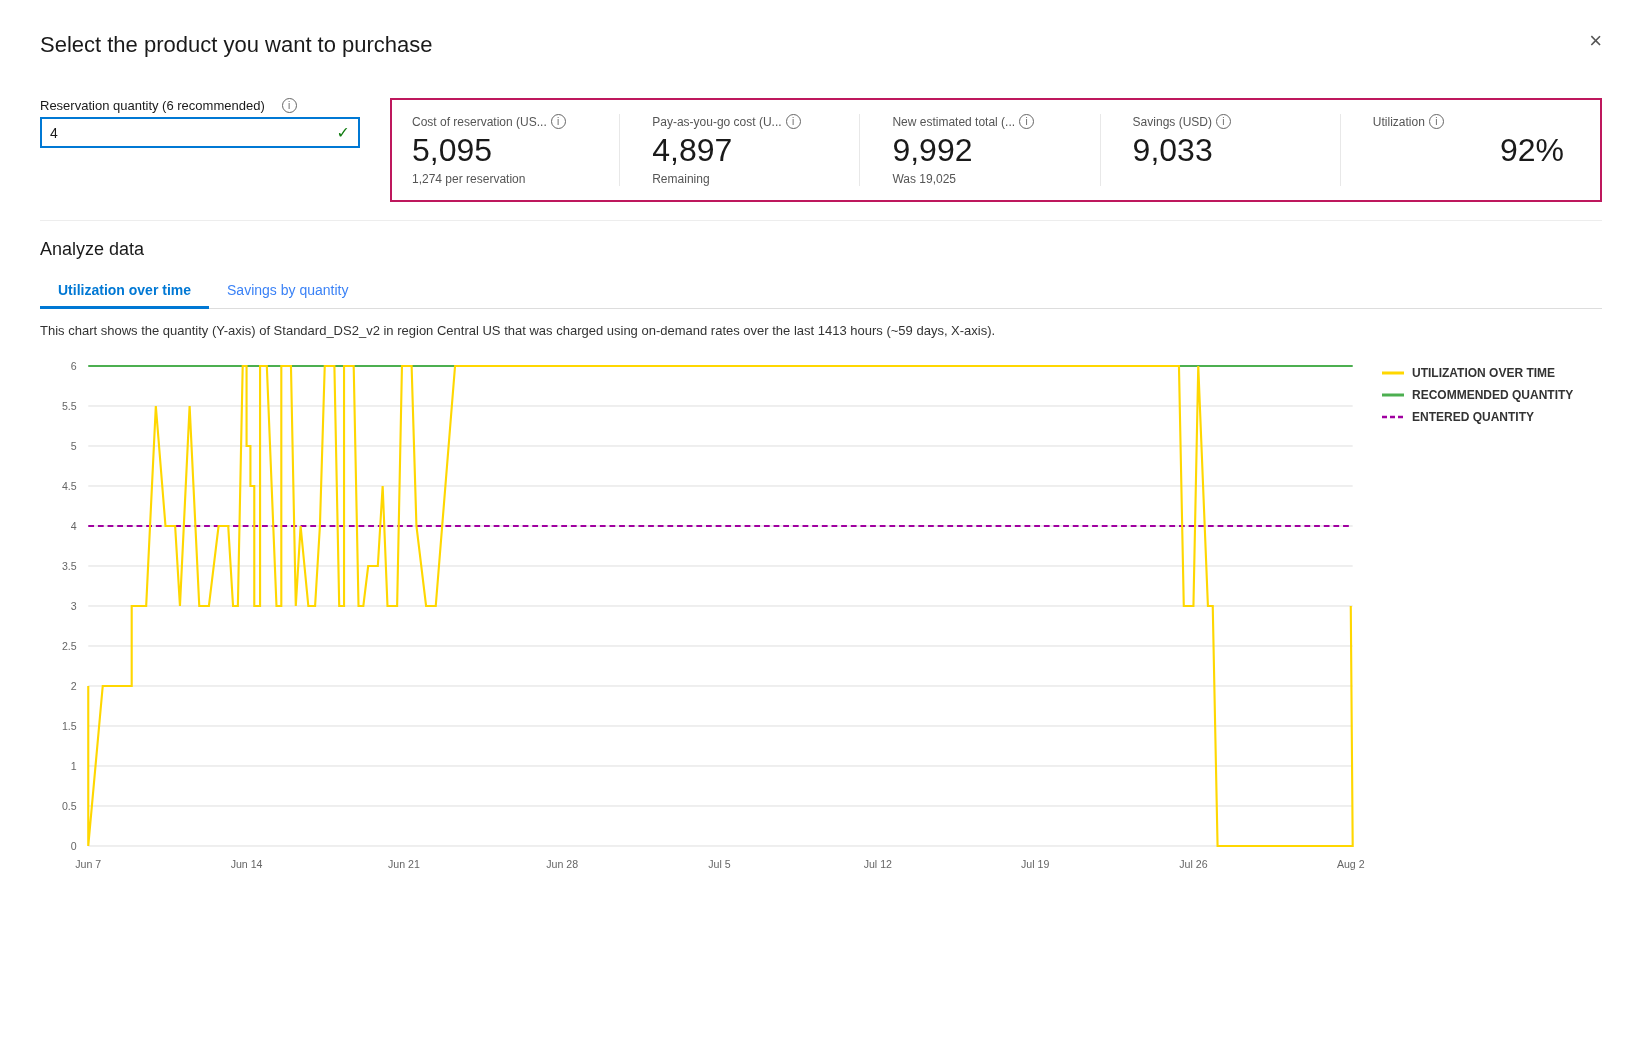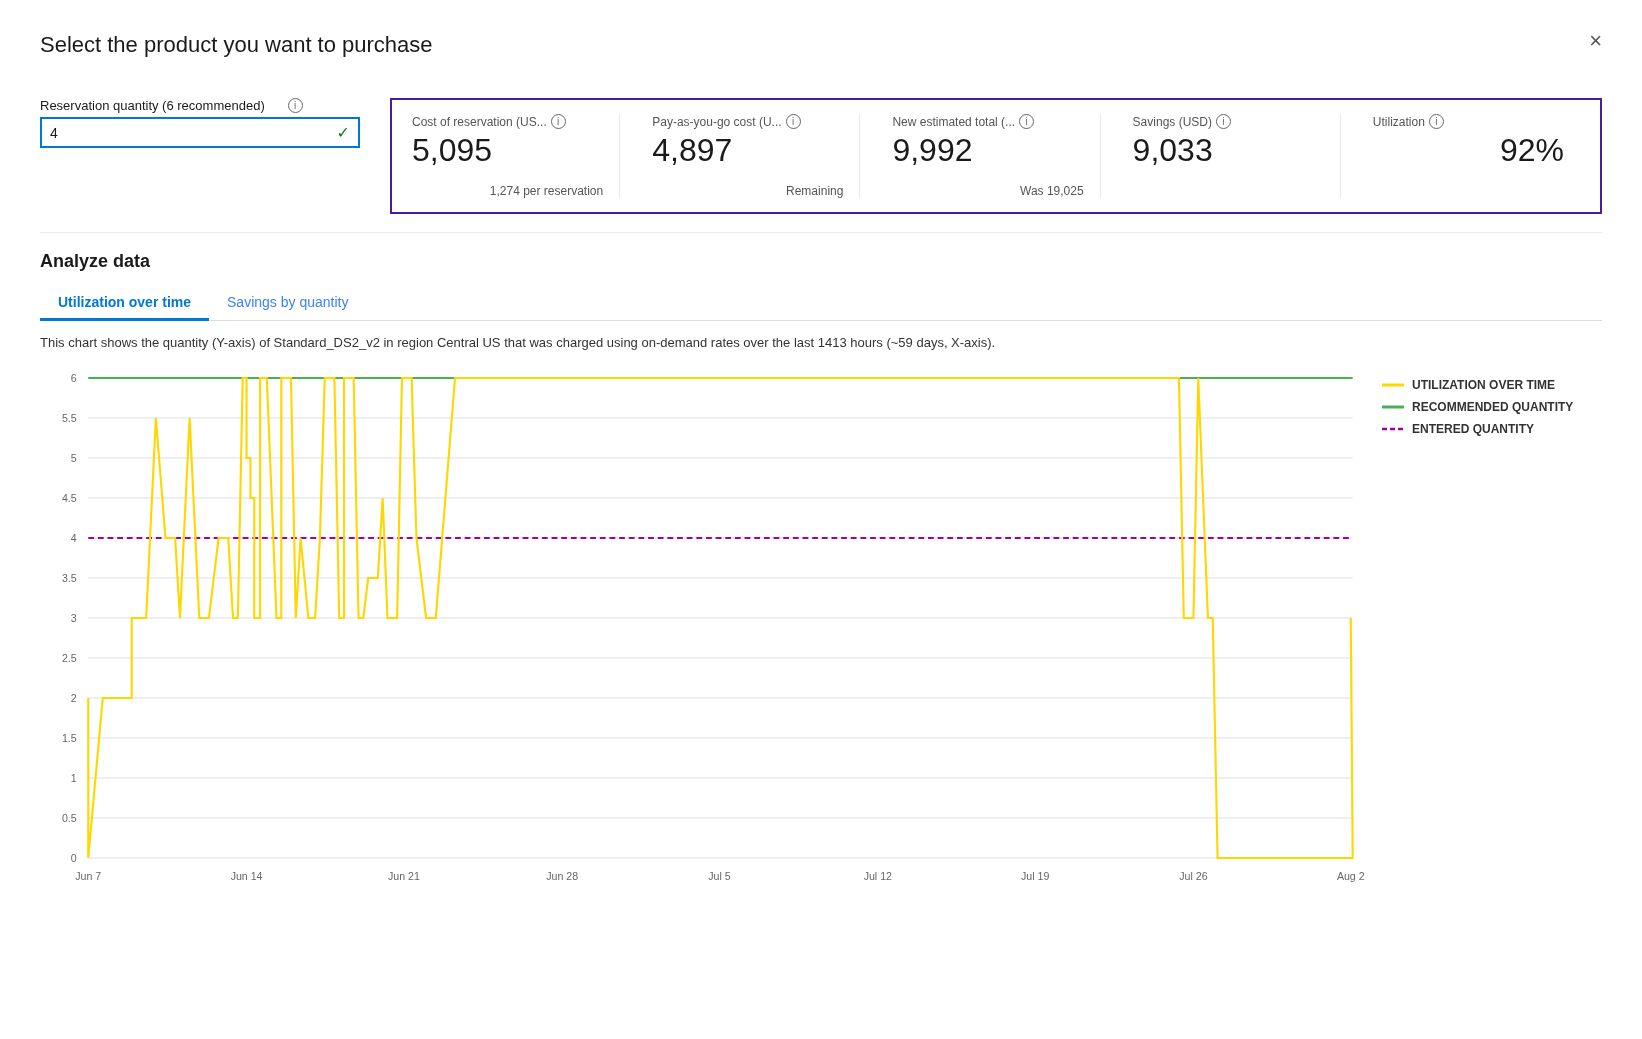--- a/index.html
+++ b/index.html
@@ -45,21 +45,21 @@
       display: flex;
       flex-direction: column;
       min-width: 320px;
     }
     .input-label {
       font-size: 13px;
       color: #1a1a1a;
       margin-bottom: 4px;
       display: flex;
       align-items: center;
-      gap: 23px;
+      gap: 17px;
     }
     .info-icon {
       display: inline-flex;
       align-items: center;
       justify-content: center;
       width: 15px;
       height: 15px;
       border-radius: 50%;
       border: 1px solid #666;
       font-size: 10px;
@@ -79,21 +79,21 @@
       outline: none;
       font-size: 14px;
       flex: 1;
       color: #1a1a1a;
     }
     .check-icon {
       color: #107c10;
       font-size: 16px;
     }
     .metrics-box {
-      border: 2px solid #4c1d95;
+      border: 2px solid #be185d;
       display: flex;
       flex: 1;
       padding: 14px 20px;
       gap: 16px;
     }
     .metric-item {
       flex: 1;
       display: flex;
       flex-direction: column;
       padding: 0 16px;
@@ -111,31 +111,30 @@
     }
     .metric-value {
       font-size: 32px;
       font-weight: 300;
       color: #1a1a1a;
       line-height: 1.1;
     }
     .metric-sub {
       font-size: 12px;
       color: #555;
-      margin-top: 16px;
-      text-align: right;
+      margin-top: 4px;
     }
     .divider {
       border: none;
       border-top: 1px solid #ededed;
       margin: 18px 0;
     }
     .analyze-title {
       font-size: 18px;
-      font-weight: 700;
+      font-weight: 400;
       margin-bottom: 14px;
     }
     .tabs {
       display: flex;
       gap: 0;
       border-bottom: 1px solid #ddd;
       margin-bottom: 14px;
     }
     .tab {
       padding: 8px 18px;

